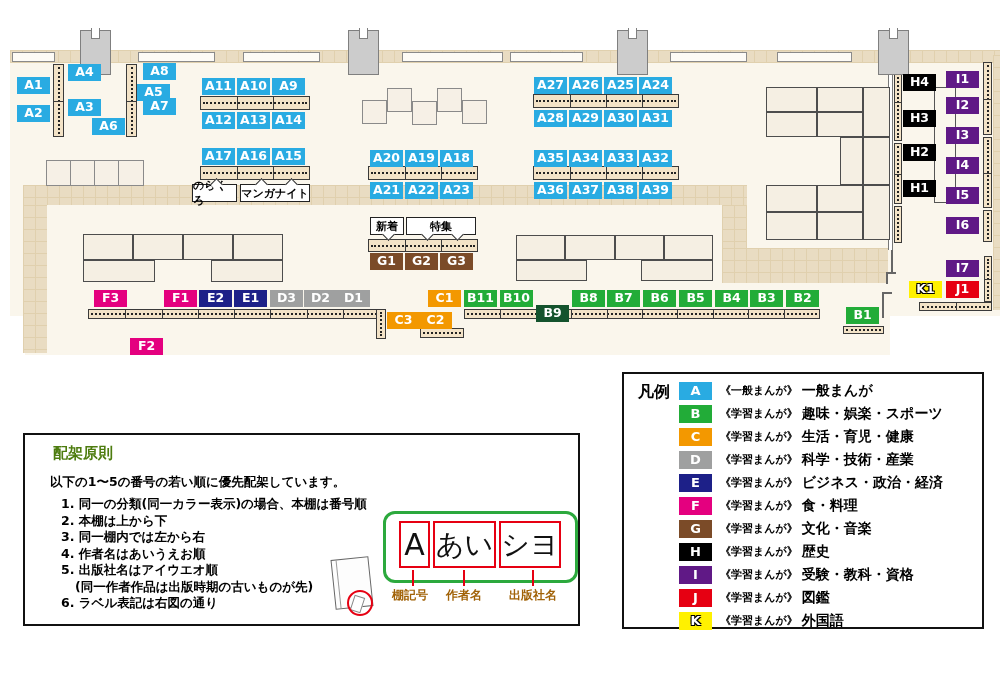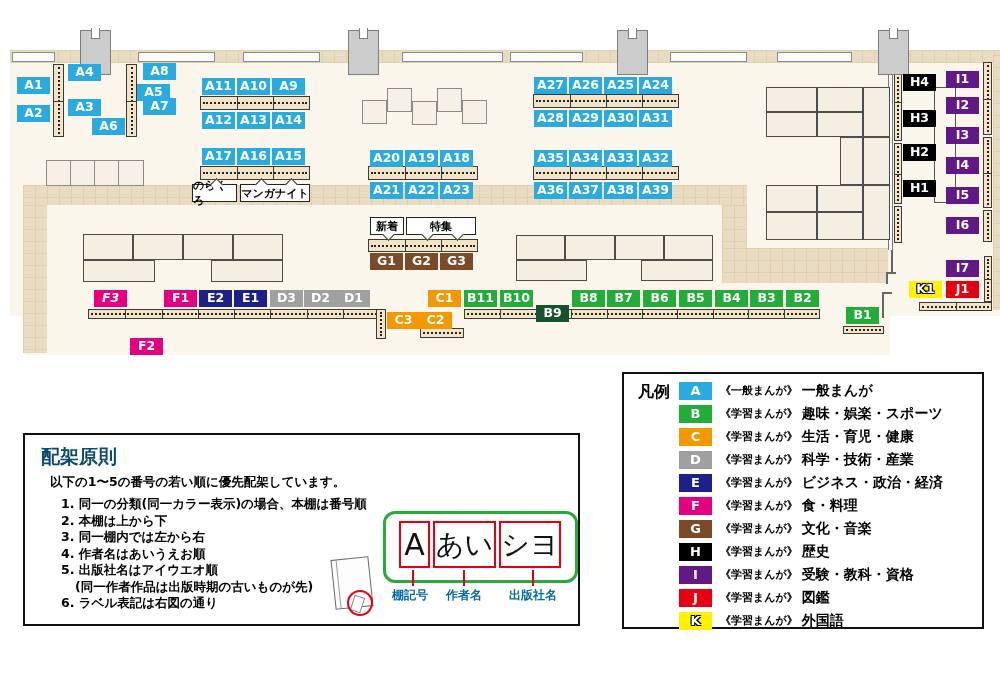--- a/index.html
+++ b/index.html
@@ -32,30 +32,30 @@
   .notch{position:absolute;width:8px;height:8px;background:#fff;transform:rotate(45deg);z-index:7;}
   .notch-top{top:-5px;border-left:1.5px solid #222;border-top:1.5px solid #222;}
   .notch-bottom{bottom:-5px;border-right:1.5px solid #222;border-bottom:1.5px solid #222;}
   .panel{position:absolute;box-sizing:border-box;background:#fff;border:2px solid #111;z-index:8;}
   .legend-title{position:absolute;left:14px;top:8px;font-size:16px;font-weight:bold;color:#000;}
   .legend-row{display:flex;align-items:center;height:23px;}
   .legend-swatch{width:33px;height:18px;display:flex;align-items:center;justify-content:center;
                  color:#fff;font-weight:bold;font-size:13px;flex:0 0 33px;}
   .legend-prefix{margin-left:8px;font-size:11px;font-weight:bold;color:#000;white-space:nowrap;}
   .legend-label{margin-left:4px;font-size:14px;font-weight:bold;color:#000;white-space:nowrap;}
-  .principles-title{position:absolute;left:16px;top:9px;font-size:19px;font-weight:bold;color:#0c4a6e;}
+  .principles-title{position:absolute;left:28px;top:9px;font-size:15px;font-weight:bold;color:#4d7c0f;}
   .principles-intro{position:absolute;left:25px;top:39px;font-size:12.5px;font-weight:bold;color:#000;white-space:nowrap;}
   .principle-item{font-size:12.5px;font-weight:bold;color:#000;line-height:16.5px;white-space:nowrap;}
   .principle-note{padding-left:14px;}
   .label-frame{position:absolute;left:383px;top:511px;width:189px;height:66px;background:#fff;
                border:3.5px solid #2ca93d;border-radius:12px;z-index:9;}
   .label-cell{position:absolute;box-sizing:border-box;border:2px solid #e60012;background:#fff;
               display:flex;align-items:center;justify-content:center;color:#111;z-index:10;}
   .redline{position:absolute;width:2px;background:#e60012;z-index:9;}
-  .caption{position:absolute;font-size:12px;font-weight:bold;color:#0369a1;z-index:9;white-space:nowrap;}
+  .caption{position:absolute;font-size:12px;font-weight:bold;color:#a16207;z-index:9;white-space:nowrap;}
   .book{position:absolute;left:333px;top:558px;width:36px;height:48px;background:#fdfdfd;border:1.5px solid #666;
         transform:rotate(-6deg);z-index:9;}
   .book-spine{position:absolute;left:4px;top:0;bottom:0;border-left:1.5px solid #999;}
   .book-tag{position:absolute;left:352px;top:596px;width:9px;height:14px;background:#fff;border:1.5px solid #888;
             transform:rotate(18deg);z-index:9;}
   .red-circle{position:absolute;left:347px;top:590px;width:22px;height:22px;border:2.5px solid #e60012;
               border-radius:50%;z-index:10;}
 </style>
 </head>
 <body>
@@ -239,21 +239,21 @@
       <div class="badge" style="left: 569px; top: 150px; background: rgb(41, 171, 226);">A34</div>
       <div class="badge" style="left: 604px; top: 150px; background: rgb(41, 171, 226);">A33</div>
       <div class="badge" style="left: 639px; top: 150px; background: rgb(41, 171, 226);">A32</div>
       <div class="badge" style="left: 534px; top: 182px; background: rgb(41, 171, 226);">A36</div>
       <div class="badge" style="left: 569px; top: 182px; background: rgb(41, 171, 226);">A37</div>
       <div class="badge" style="left: 604px; top: 182px; background: rgb(41, 171, 226);">A38</div>
       <div class="badge" style="left: 639px; top: 182px; background: rgb(41, 171, 226);">A39</div>
       <div class="badge" style="left: 370px; top: 253px; background: rgb(123, 75, 40);">G1</div>
       <div class="badge" style="left: 405px; top: 253px; background: rgb(123, 75, 40);">G2</div>
       <div class="badge" style="left: 440px; top: 253px; background: rgb(123, 75, 40);">G3</div>
-      <div class="badge" style="left: 94px; top: 290px; background: rgb(228, 0, 127); font-style: italic;">F3</div>
+      <div class="badge" style="left: 94px; top: 290px; background: rgb(228, 0, 127);">F3</div>
       <div class="badge" style="left: 130px; top: 290px; background: rgb(228, 0, 127); margin-top: 48px;">F2</div>
       <div class="badge" style="left: 164px; top: 290px; background: rgb(228, 0, 127);">F1</div>
       <div class="badge" style="left: 199px; top: 290px; background: rgb(29, 32, 136);">E2</div>
       <div class="badge" style="left: 234px; top: 290px; background: rgb(29, 32, 136);">E1</div>
       <div class="badge" style="left: 270px; top: 290px; background: rgb(159, 160, 160);">D3</div>
       <div class="badge" style="left: 304px; top: 290px; background: rgb(159, 160, 160);">D2</div>
       <div class="badge" style="left: 337px; top: 290px; background: rgb(159, 160, 160);">D1</div>
       <div class="badge" style="left: 428px; top: 290px; background: rgb(243, 152, 0);">C1</div>
       <div class="badge" style="left: 387px; top: 312px; background: rgb(243, 152, 0);">C3</div>
       <div class="badge" style="left: 419px; top: 312px; background: rgb(243, 152, 0);">C2</div>

